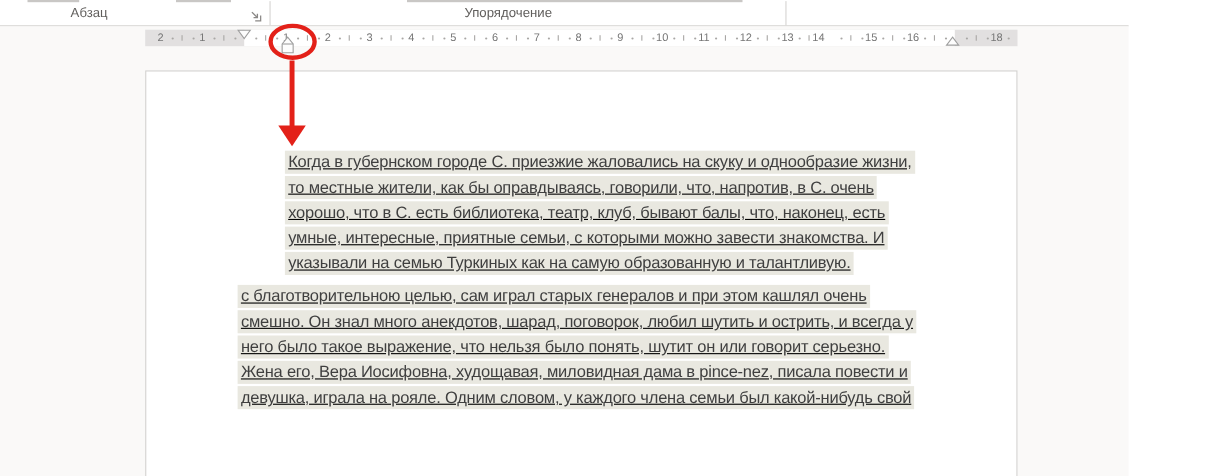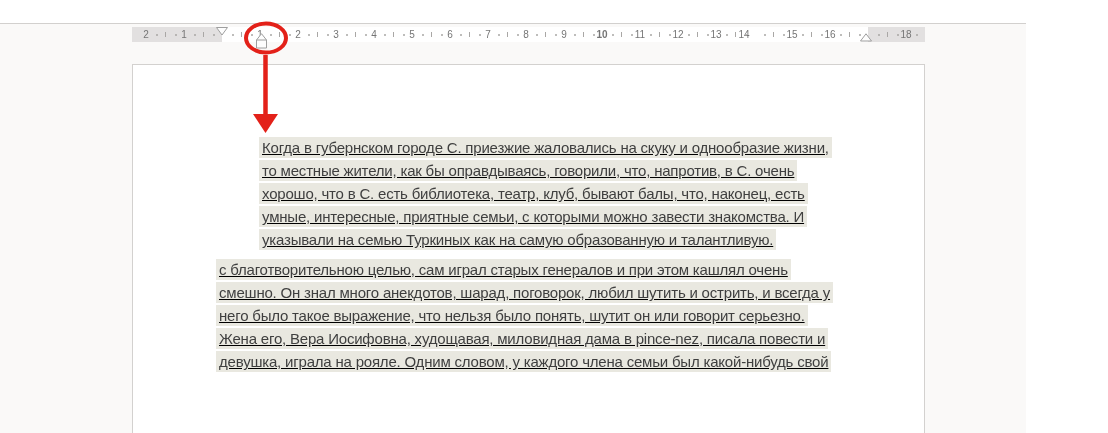--- a/index.html
+++ b/index.html
@@ -49,39 +49,54 @@
 
   
   .annotation{position:absolute;left:240px;top:-4px;width:56px;height:124px;
               pointer-events:none;z-index:50;overflow:visible;}
 </style>
 </head>
 <body>
 
 <div class="canvas">
 
+  <div class="ribbon">
+    <div class="rib-line l1"></div>
+    <div class="rib-line l2"></div>
+    <div class="rib-line l3"></div>
+    <div class="group-label g1">Абзац</div>
+    <div class="launcher">
+      <svg width="11" height="11" viewBox="0 0 11 11">
+        <path d="M10,5 V10 H5" fill="none" stroke="#8a8886" stroke-width="1.2"></path>
+        <path d="M2,2 L7,7 M7,3.5 V7 H3.5" fill="none" stroke="#8a8886" stroke-width="1.2"></path>
+      </svg>
+    </div>
+    <div class="vdiv d1"></div>
+    <div class="group-label g2">Упорядочение</div>
+    <div class="vdiv d2"></div>
+  </div>
   <div class="ribbon-border"></div>
 
   <div class="workspace">
 
     <div class="ruler">
       <div class="ruler-active"></div>
       <div id="ruler-scale">
           <span class="num" style="left: 14px;">2</span>
           <span class="num" style="left: 52px;">1</span>
           <span class="num" style="left: 128px;">1</span>
           <span class="num" style="left: 166px;">2</span>
           <span class="num" style="left: 204px;">3</span>
           <span class="num" style="left: 242px;">4</span>
           <span class="num" style="left: 280px;">5</span>
           <span class="num" style="left: 318px;">6</span>
           <span class="num" style="left: 356px;">7</span>
           <span class="num" style="left: 394px;">8</span>
           <span class="num" style="left: 432px;">9</span>
-          <span class="num" style="left: 470px; font-weight: bold;">10</span>
+          <span class="num" style="left: 470px;">10</span>
           <span class="num" style="left: 508px;">11</span>
           <span class="num" style="left: 546px;">12</span>
           <span class="num" style="left: 584px;">13</span>
           <span class="num" style="left: 612px; text-align: right;">14</span>
           <span class="num" style="left: 660px;">15</span>
           <span class="num" style="left: 698px;">16</span>
           <span class="num" style="left: 774px;">18</span>
           <span class="dot" style="left: 23.5px;"></span>
           <span class="tick" style="left: 33px;"></span>
           <span class="dot" style="left: 42.5px;"></span>

